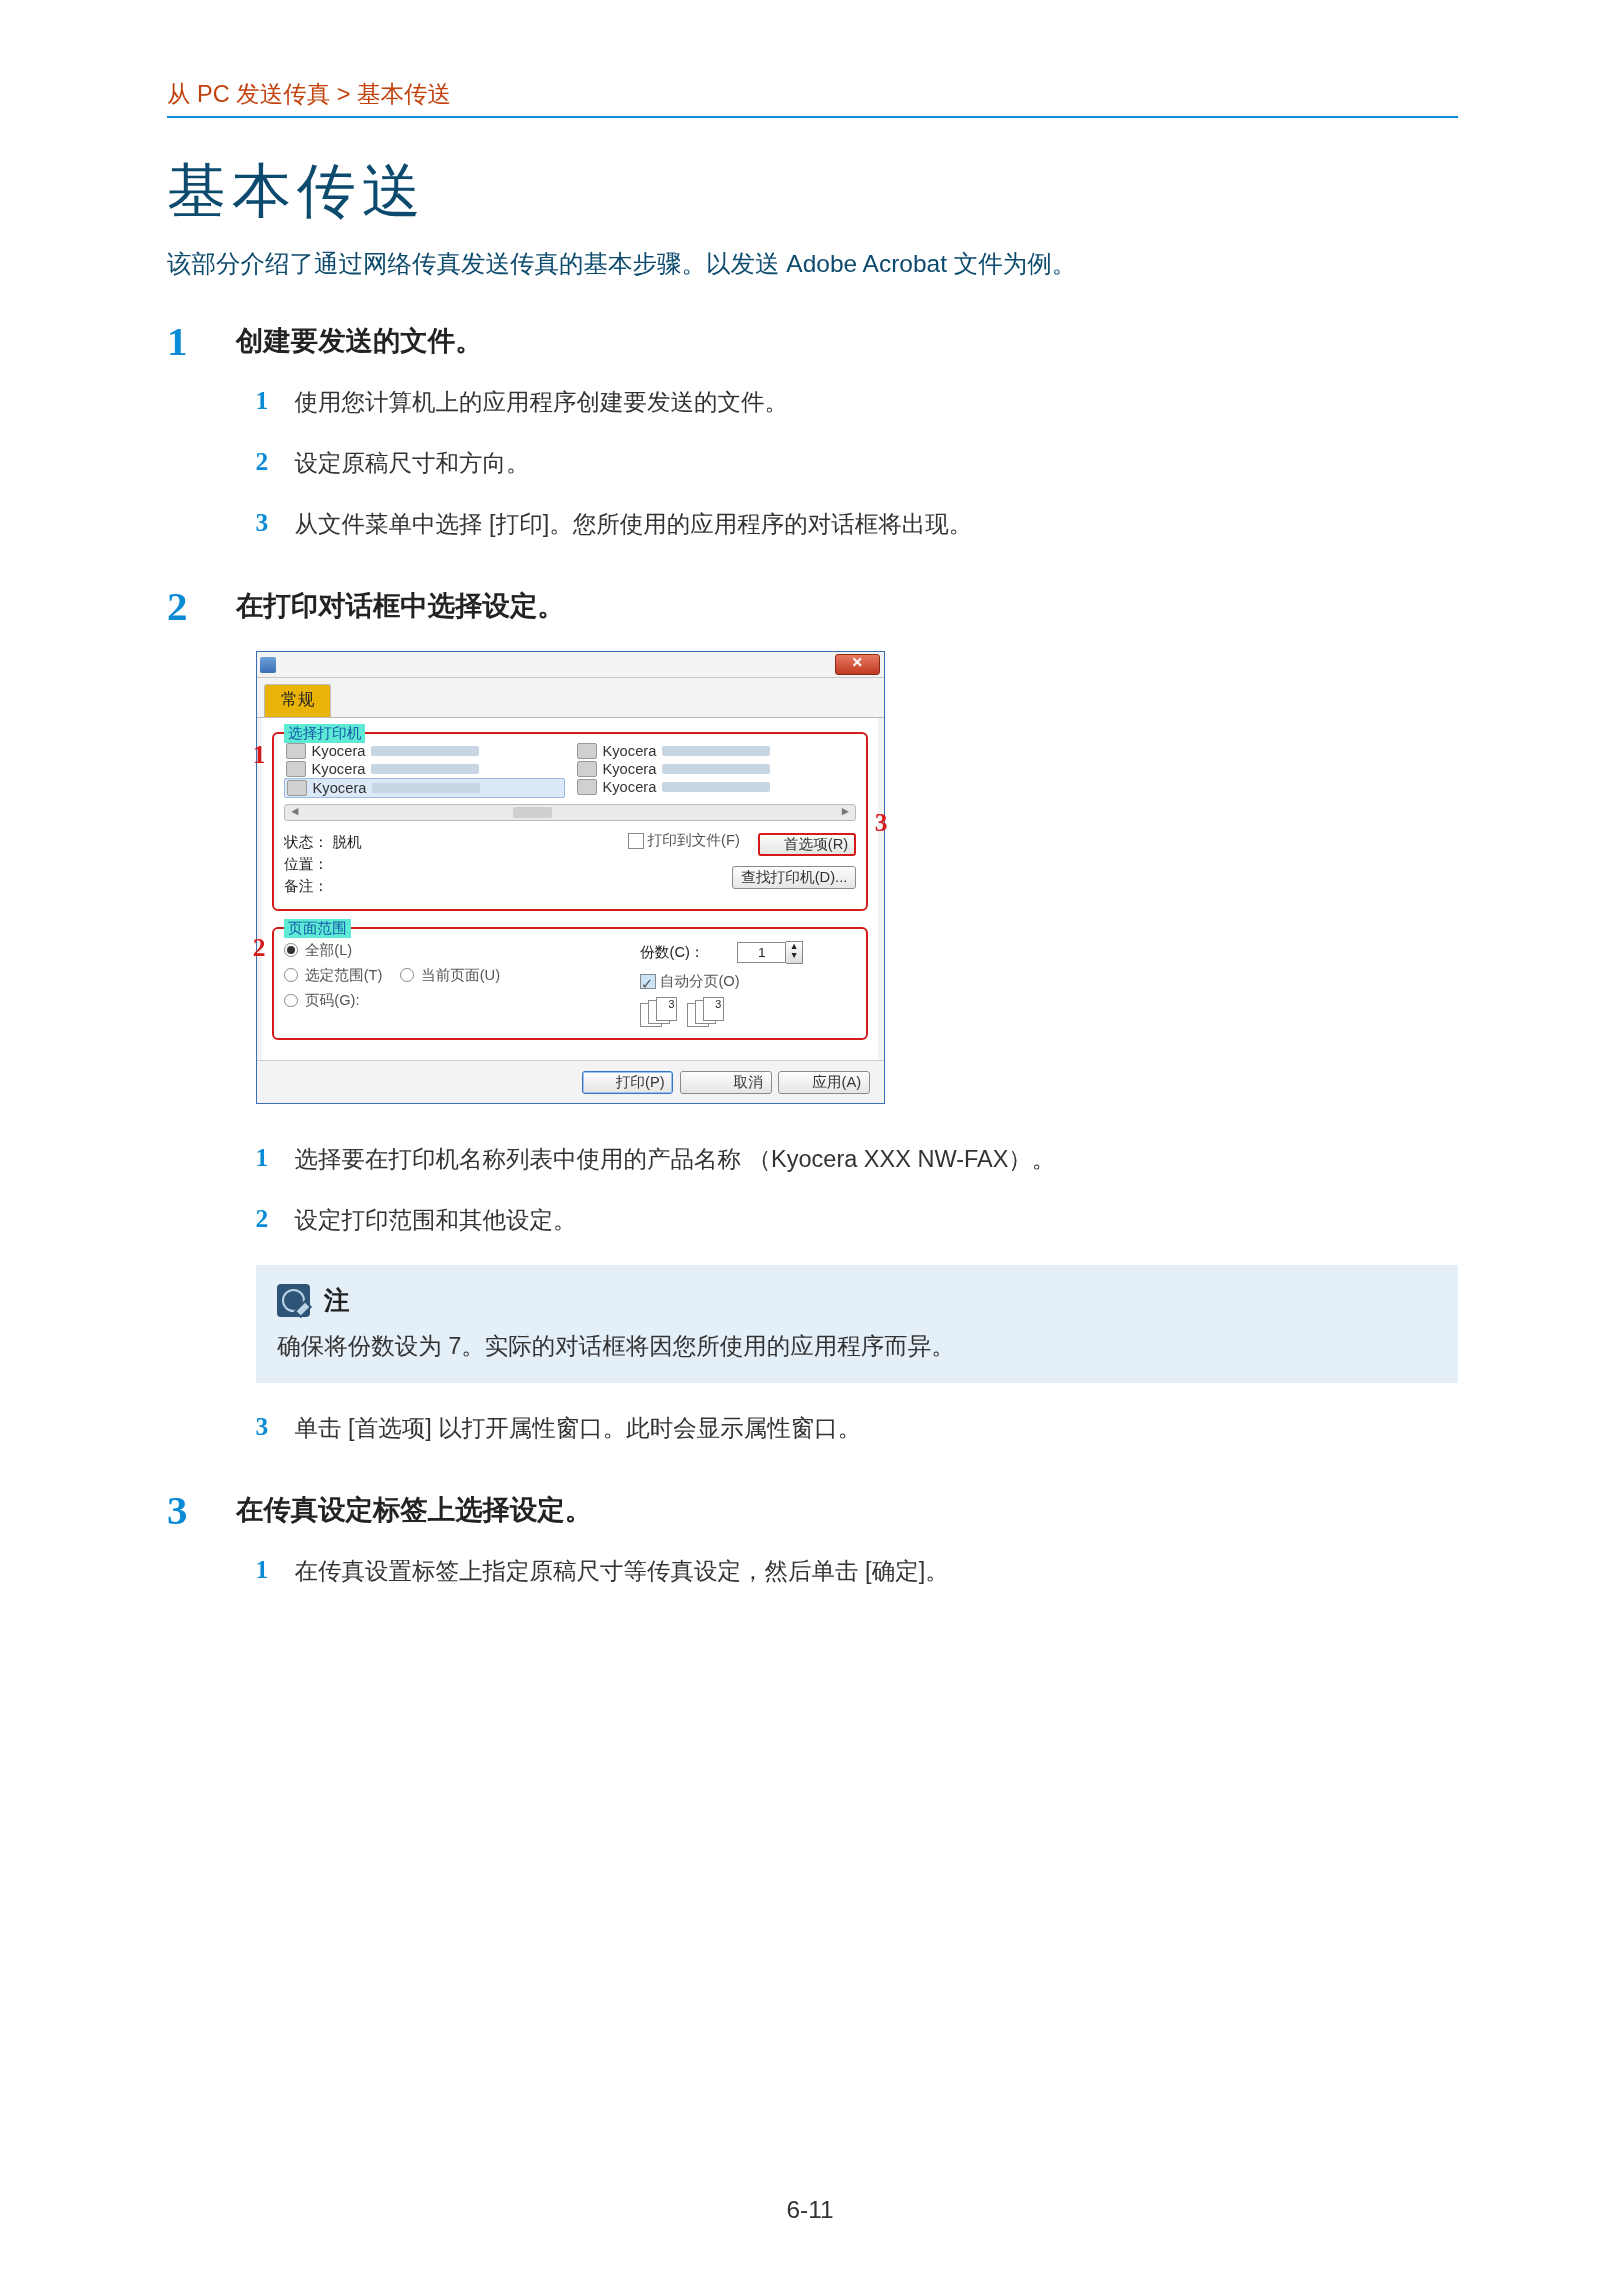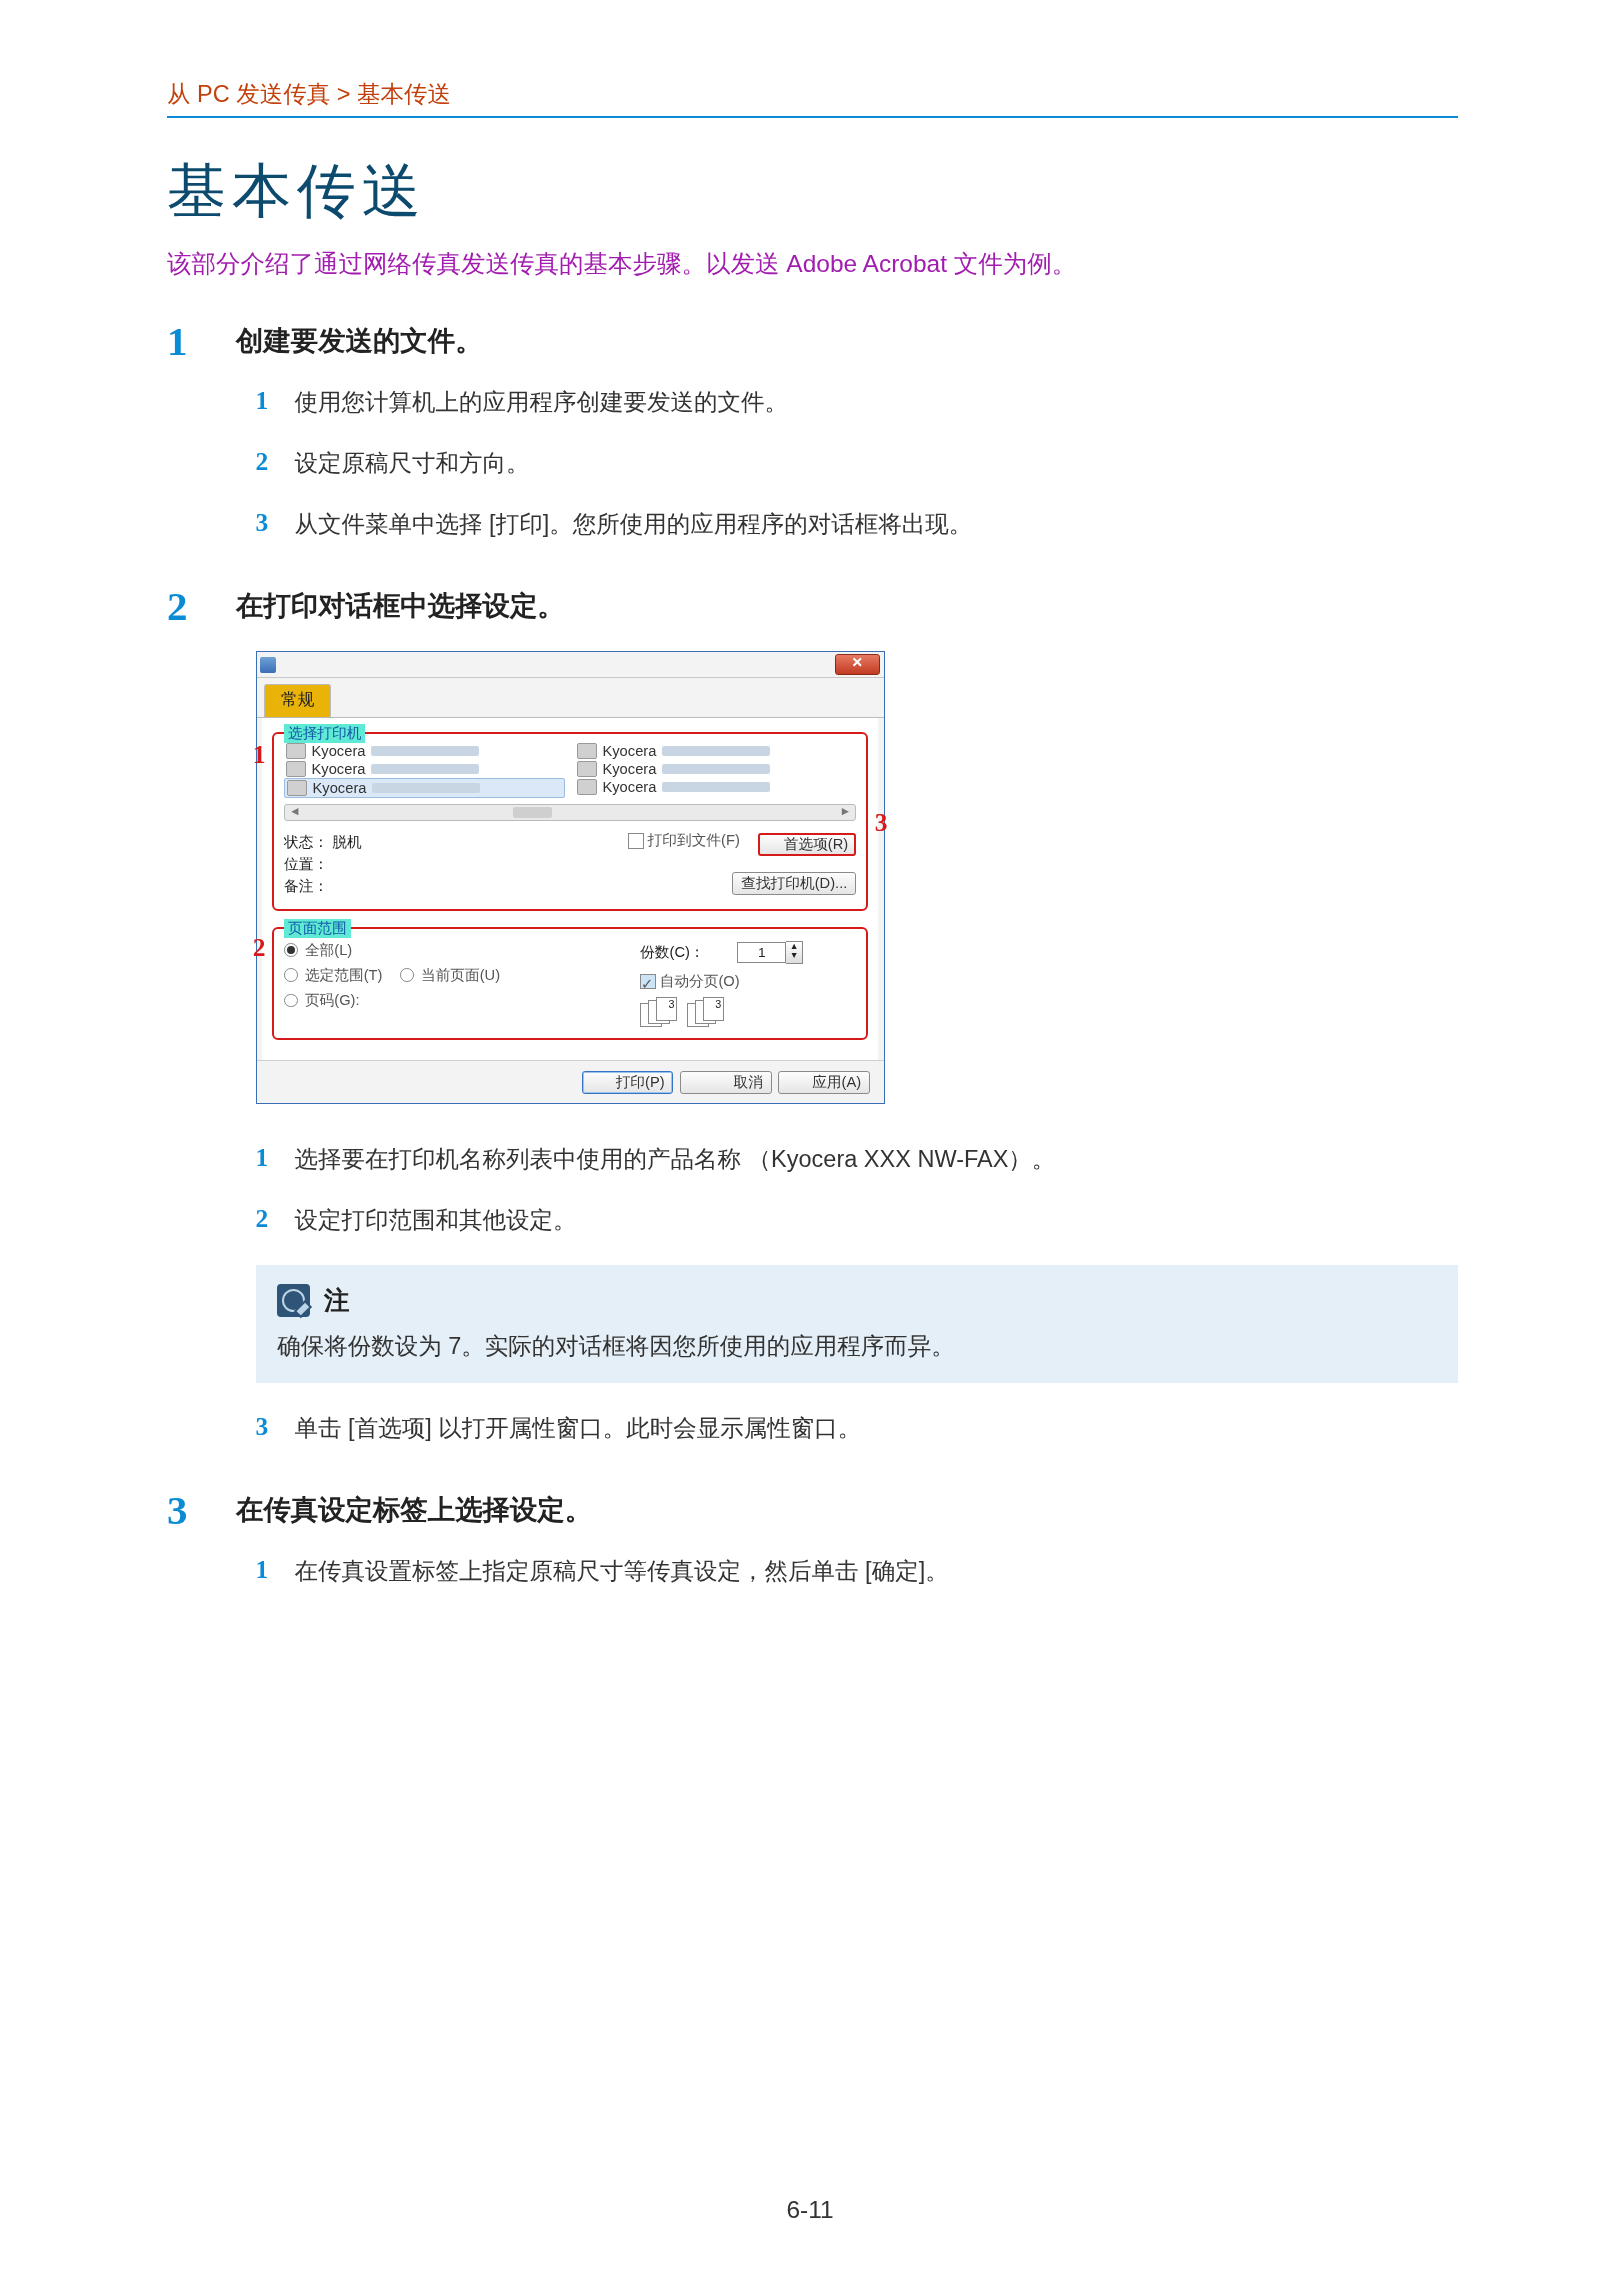--- a/index.html
+++ b/index.html
@@ -28,21 +28,21 @@
   }
   .page-title {
     font-size: 59px;
     color: #0c4a6e;
     font-weight: 500;
     margin: 0 0 14.7px 0;
     letter-spacing: 5.9px;
   }
   .intro {
     font-size: 24.5px;
-    color: #a21caf;
+    color: #0c4a6e;
     margin-bottom: 39px;
   }
   .step-row {
     display: flex;
     margin-bottom: 14.7px;
   }
   .big-num {
     font-family: Georgia, "Times New Roman", serif;
     color: #0a8bd6;
     font-size: 41px;
@@ -265,21 +265,21 @@
               <div class="scroll-track">
                   <div class="scroll-thumb"></div>
                 </div>
               <div class="statusrow">
                 <div class="statusleft">
                   <span>状态：</span>&nbsp;<span>脱机</span><br>
                   <span>位置：</span><br>
                   <span>备注：</span>
                 </div>
                 <div class="statusright">
-                  <div style="margin-bottom:16px;">
+                  <div style="margin-bottom:10px;">
                     <span class="chk">
                         <span class="box"></span>
                         <span>打印到文件(F)</span>
                       </span>
                     &nbsp;&nbsp;
                     <span class="btn hl">首选项(R)</span>
                   </div>
                   <span class="btn">查找打印机(D)...</span>
                 </div>
               </div>

